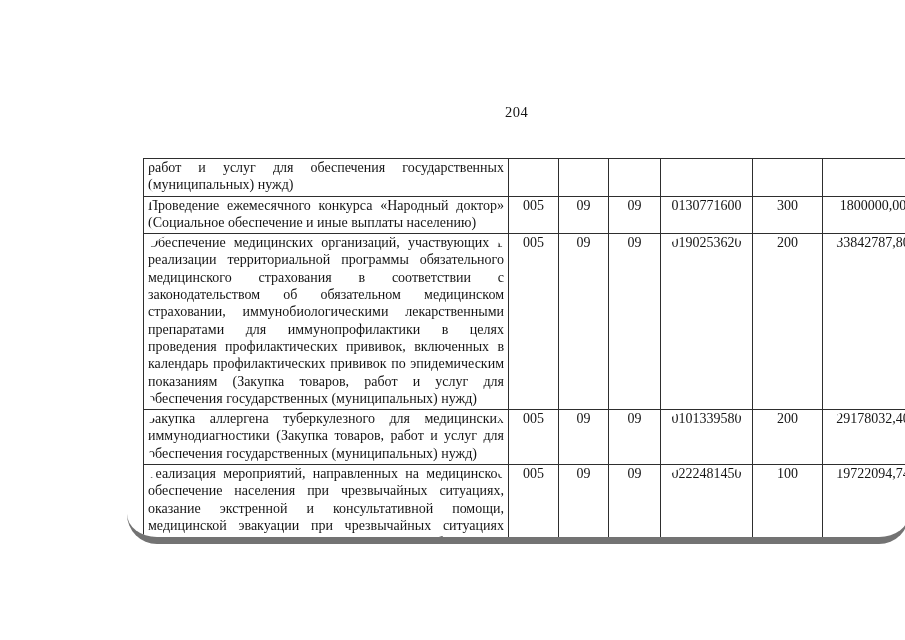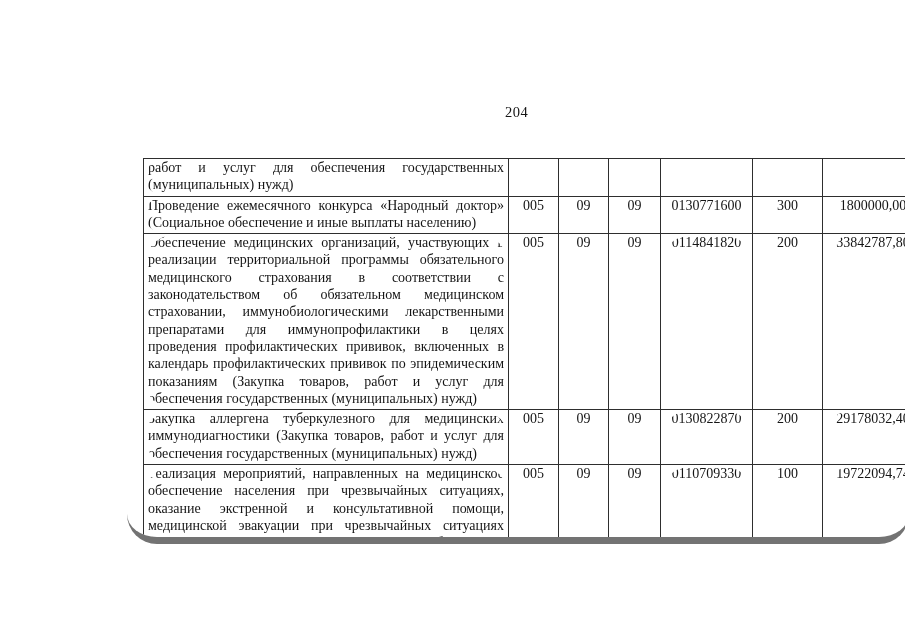--- a/index.html
+++ b/index.html
@@ -92,39 +92,39 @@
           <td class="num">09</td>
           <td class="num">0130771600</td>
           <td class="num">300</td>
           <td class="num">1800000,00</td>
         </tr>
         <tr>
           <td class="txt">Обеспечение медицинских организаций, участвующих в реализации территориальной программы обязательного медицинского страхования в соответствии с законодательством об обязательном медицинском страховании, иммунобиологическими лекарственными препаратами для иммунопрофилактики в целях проведения профилактических прививок, включенных в календарь профилактических прививок по эпидемическим показаниям (Закупка товаров, работ и услуг для обеспечения государственных (муниципальных) нужд)</td>
           <td class="num">005</td>
           <td class="num">09</td>
           <td class="num">09</td>
-          <td class="num">0114841820</td>
+          <td class="num">0190253620</td>
           <td class="num">200</td>
           <td class="num">33842787,80</td>
         </tr>
         <tr>
           <td class="txt">Закупка аллергена туберкулезного для медицинских иммунодиагностики (Закупка товаров, работ и услуг для обеспечения государственных (муниципальных) нужд)</td>
           <td class="num">005</td>
           <td class="num">09</td>
           <td class="num">09</td>
-          <td class="num">0130822870</td>
+          <td class="num">0101339580</td>
           <td class="num">200</td>
           <td class="num">29178032,40</td>
         </tr>
         <tr>
           <td class="txt">Реализация мероприятий, направленных на медицинское обеспечение населения при чрезвычайных ситуациях, оказание экстренной и консультативной помощи, медицинской эвакуации при чрезвычайных ситуациях (Расходы на выплаты персоналу в целях обеспечения выполнения функций государственными (муниципальными) органами, казенными учреждениями, органами</td>
           <td class="num">005</td>
           <td class="num">09</td>
           <td class="num">09</td>
-          <td class="num">0110709330</td>
+          <td class="num">0222481450</td>
           <td class="num">100</td>
           <td class="num">19722094,74</td>
         </tr>
       </tbody>
     </table>
   </div>
 
 </div>
 
 </body></html>

